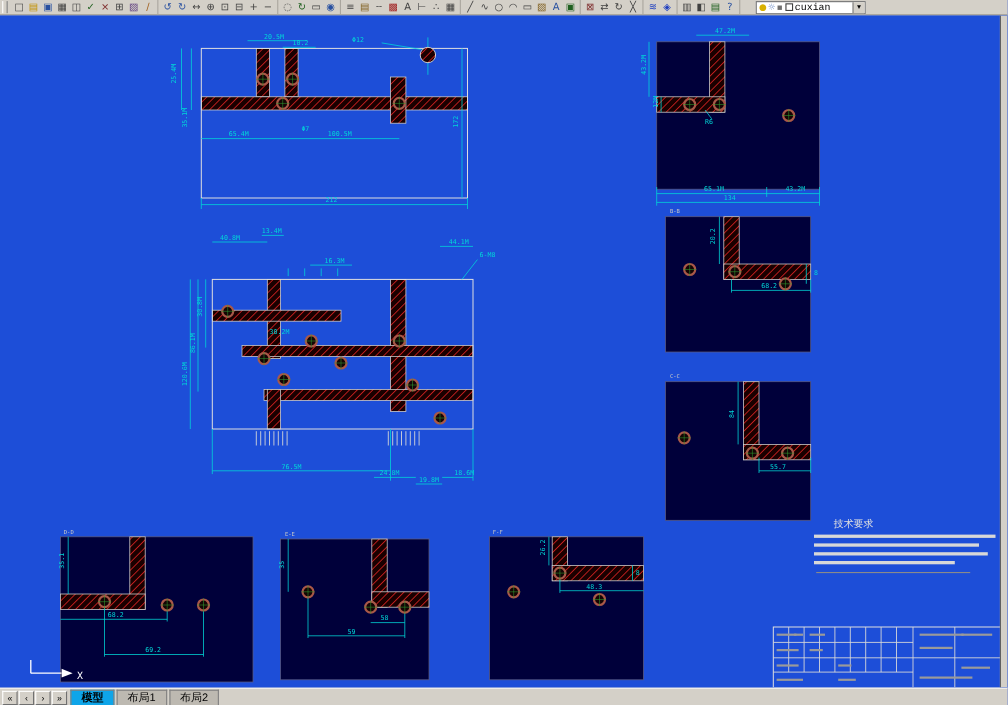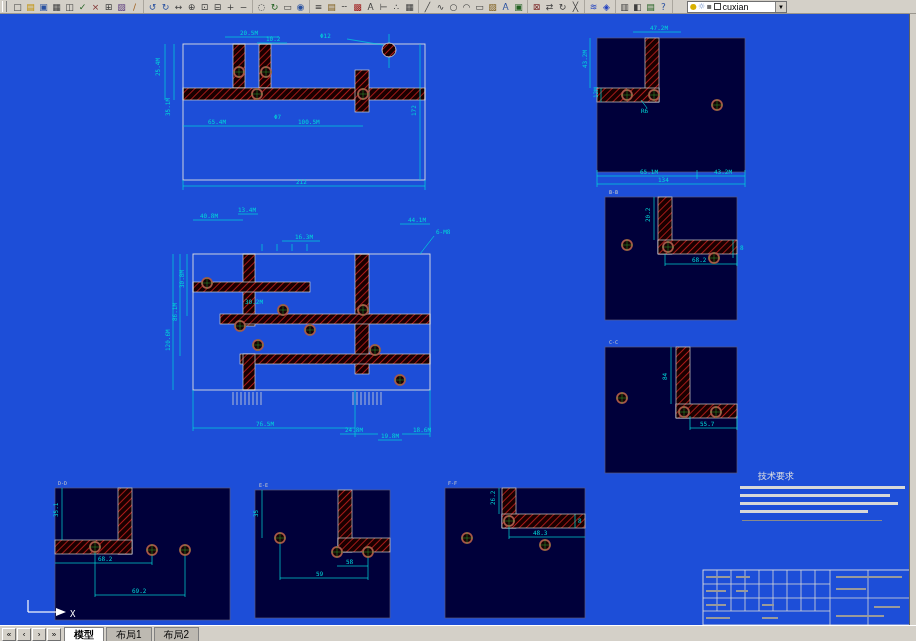--- a/index.html
+++ b/index.html
@@ -11,34 +11,34 @@
   .toolbar{flex:0 0 14px;height:14px;display:flex;align-items:center;background:#d4d0c8;border-bottom:1px solid #9a968e}
   .tb-grip{width:5px;height:11px;border-left:1px solid #ffffff;border-right:1px solid #808080;margin:0 2px}
   .tb-icons{display:flex;align-items:center;height:14px}
   .tb-group{display:flex;align-items:center;padding:0 2px;border-right:1px solid #aaa69e;height:13px}
   .tb-btn{width:13px;height:13px;padding:0;margin:0;background:transparent;border:none;font-size:9px;line-height:12px;text-align:center;cursor:default;font-family:"DejaVu Sans",sans-serif}
   .tb-btn span{display:inline-block;width:13px}
   .layer-combo{display:flex;align-items:center;height:12px;background:#ffffff;border:1px solid #707070;margin-left:14px;width:100px;font-size:9px;padding-left:2px;gap:2px}
   .lc-icons{font-family:"DejaVu Sans",sans-serif;display:inline-flex;gap:1px}
   .lc-icons span{font-size:8px;line-height:10px}
   .lc-swatch{width:7px;height:7px;background:#fff;border:1px solid #404040;display:inline-block;flex:0 0 7px}
-  .lc-text{flex:1;font-size:9px;line-height:10px;color:#000;font-family:Liberation Sans, sans-serif}
+  .lc-text{flex:1;font-size:9px;line-height:10px;color:#000;font-family:Liberation Mono, monospace}
   .lc-arrow{width:11px;height:10px;background:#d4d0c8;border-left:1px solid #808080;font-size:6px;text-align:center;line-height:10px}
 
   
   .canvas{position:relative;flex:0 0 611px;background:#1d4ed8;overflow:hidden}
   .canvas svg{display:block}
   .right-strip{position:absolute;top:0;right:0;width:7px;height:611px;background:#d4d0c8;border-left:1px solid #606060}
 
   
   .tabbar{flex:0 0 16px;background:#d4d0c8;border-top:1px solid #ffffff;display:flex;align-items:center;padding-left:2px}
   .tabs-wrap{display:flex;align-items:flex-end;height:15px}
   .tab-scroll{width:14px;height:13px;font-size:8px;line-height:11px;background:#d4d0c8;border:1px solid;border-color:#ffffff #707070 #707070 #ffffff;padding:0;margin-right:1px;cursor:default}
   .tab{height:14px;line-height:13px;padding:0 9px;font-size:10px;color:#000;background:#bdb9b1;border:1px solid #808080;border-bottom:none;margin-left:2px;cursor:default;white-space:nowrap}
-  .tab.active{background:#ffffff;font-weight:bold}
+  .tab.active{background:#0ea5e9;font-weight:bold}
 </style>
 </head>
 <body>
 
 <div class="app">
 
   <div class="toolbar">
     <div class="tb-grip"></div>
     <div class="tb-icons">
         <div class="tb-group">

